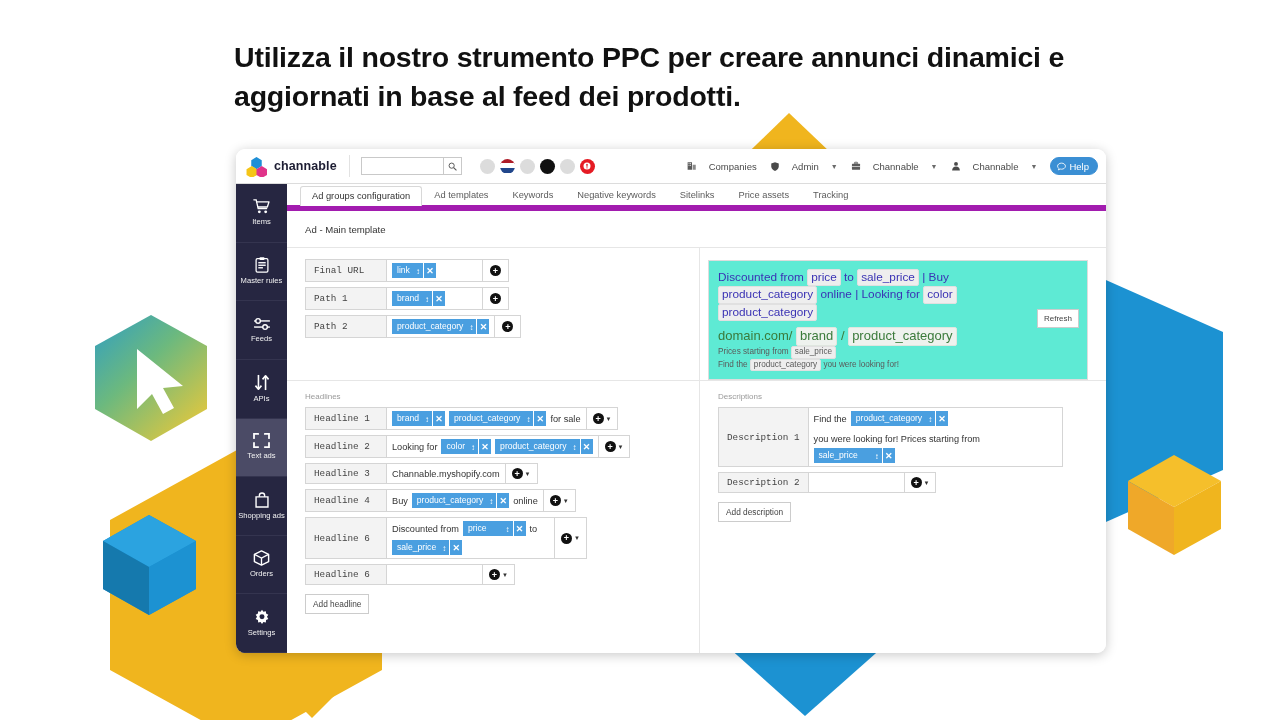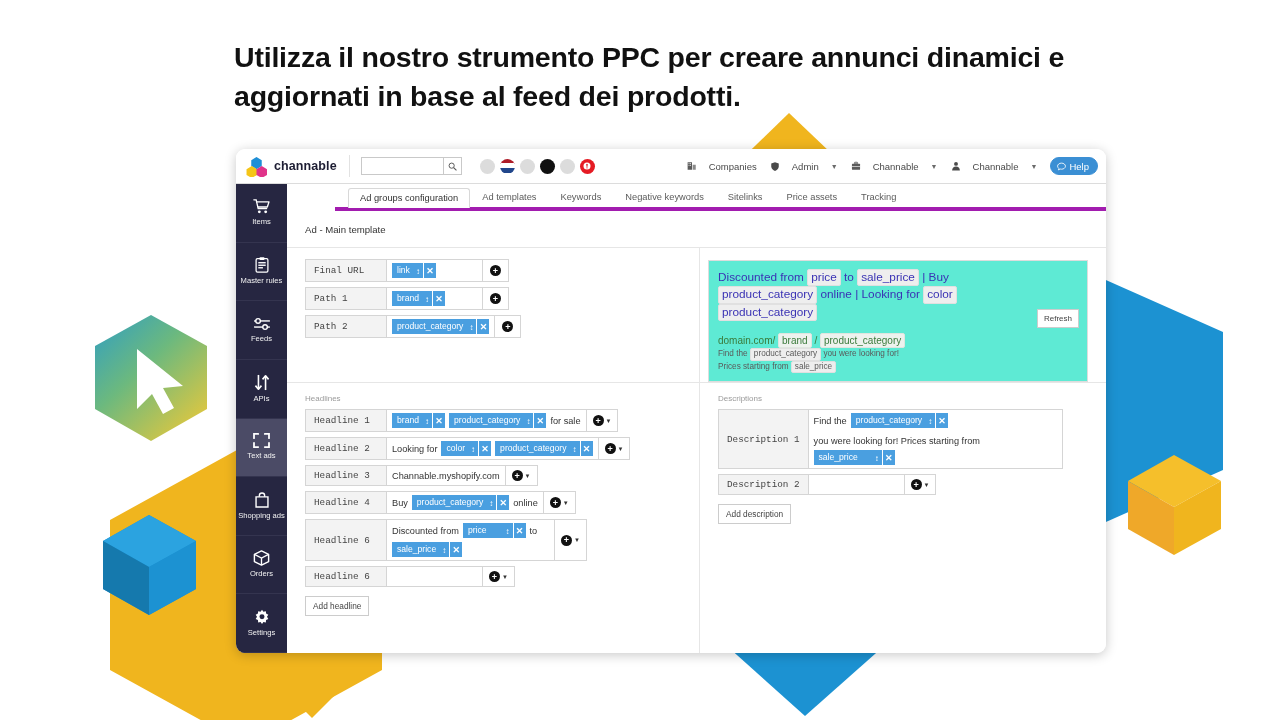--- a/index.html
+++ b/index.html
@@ -115,25 +115,24 @@
     color: #f2f2f2;
   }
   .side-item.active { background: #4b4b66; }
   .side-item svg { display:block; }
 
   
   .content { flex: 1; background: #fff; min-width: 0; display: flex; flex-direction: column; }
 
   .tabs {
     display: flex; align-items: flex-end;
-    border-bottom: 4px solid #a21caf;
+    border-bottom: 6px solid #a21caf;
     padding: 8px 0 0 13px;
     height: 27px; min-height: 27px;
     background: #fff;
-    margin-left: 48px;
   }
   .tab {
     font-size: 9.3px; color: #5c5c5c;
     padding: 4px 11px 5px;
     border: 1px solid transparent;
     border-bottom: none;
     white-space: nowrap;
   }
   .tab.active {
     background: #fff;
@@ -250,21 +249,21 @@
     margin-bottom: 2px; max-width: 240px;
   }
   .chip {
     display: inline-block;
     background: #eeeeee;
     border: 1px solid #e0e0e0;
     border-radius: 2px;
     padding: 0 3px;
     line-height: 1.3;
   }
-  .prev-url { color: #3a7a3a; font-size: 10px; margin-top: 12px; }
+  .prev-url { color: #3a7a3a; font-size: 13px; margin-top: 6px; }
   .prev-url .chip { background: #eef2ee; border-color: #dfe6df; }
   .prev-desc { color: #5a5a5a; font-size: 8.2px; line-height: 1.45; }
   .refresh-btn {
     position: absolute; right: 8px; top: 48px;
     border: 1px solid #cccccc; background: #fff;
     font-size: 8px; color: #444; padding: 4px 6px;
   }
 </style>
 </head>
 <body>
@@ -536,24 +535,24 @@
 
         <div class="right-col">
           <div class="preview">
             <div class="prev-title">
               <span>Discounted from </span><span class="chip">price</span><span> to </span><span class="chip">sale_price</span><span> | Buy </span><span class="chip">product_category</span><span> online | Looking for </span><span class="chip">color</span><span> </span><span class="chip">product_category</span>
             </div>
             <div class="prev-url">
               <span>domain.com/ </span><span class="chip">brand</span><span> / </span><span class="chip">product_category</span>
             </div>
             <div class="prev-desc">
+              <span>Prices starting from </span><span class="chip">sale_price</span>
+            </div>
+            <div class="prev-desc">
               <span>Find the </span><span class="chip">product_category</span><span> you were looking for!</span>
-            </div>
-            <div class="prev-desc">
-              <span>Prices starting from </span><span class="chip">sale_price</span>
             </div>
             <div class="refresh-btn">Refresh</div>
           </div>
         </div>
       </div>
 
       <div class="main-area sect-sep">
 
         <div class="left-col">
           <div class="sect">

